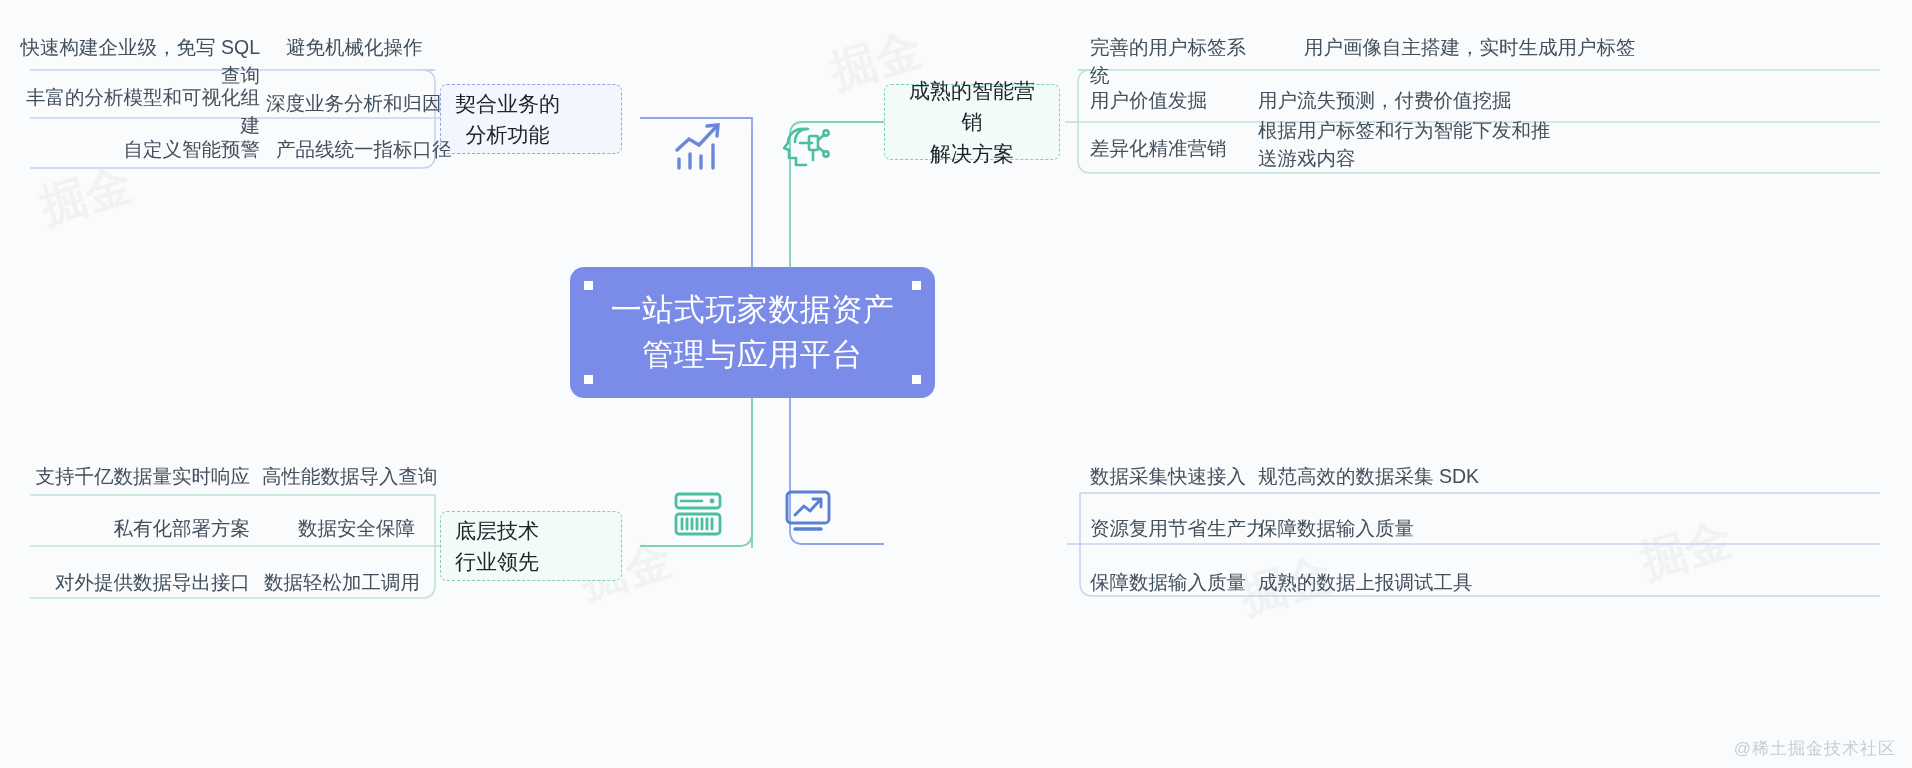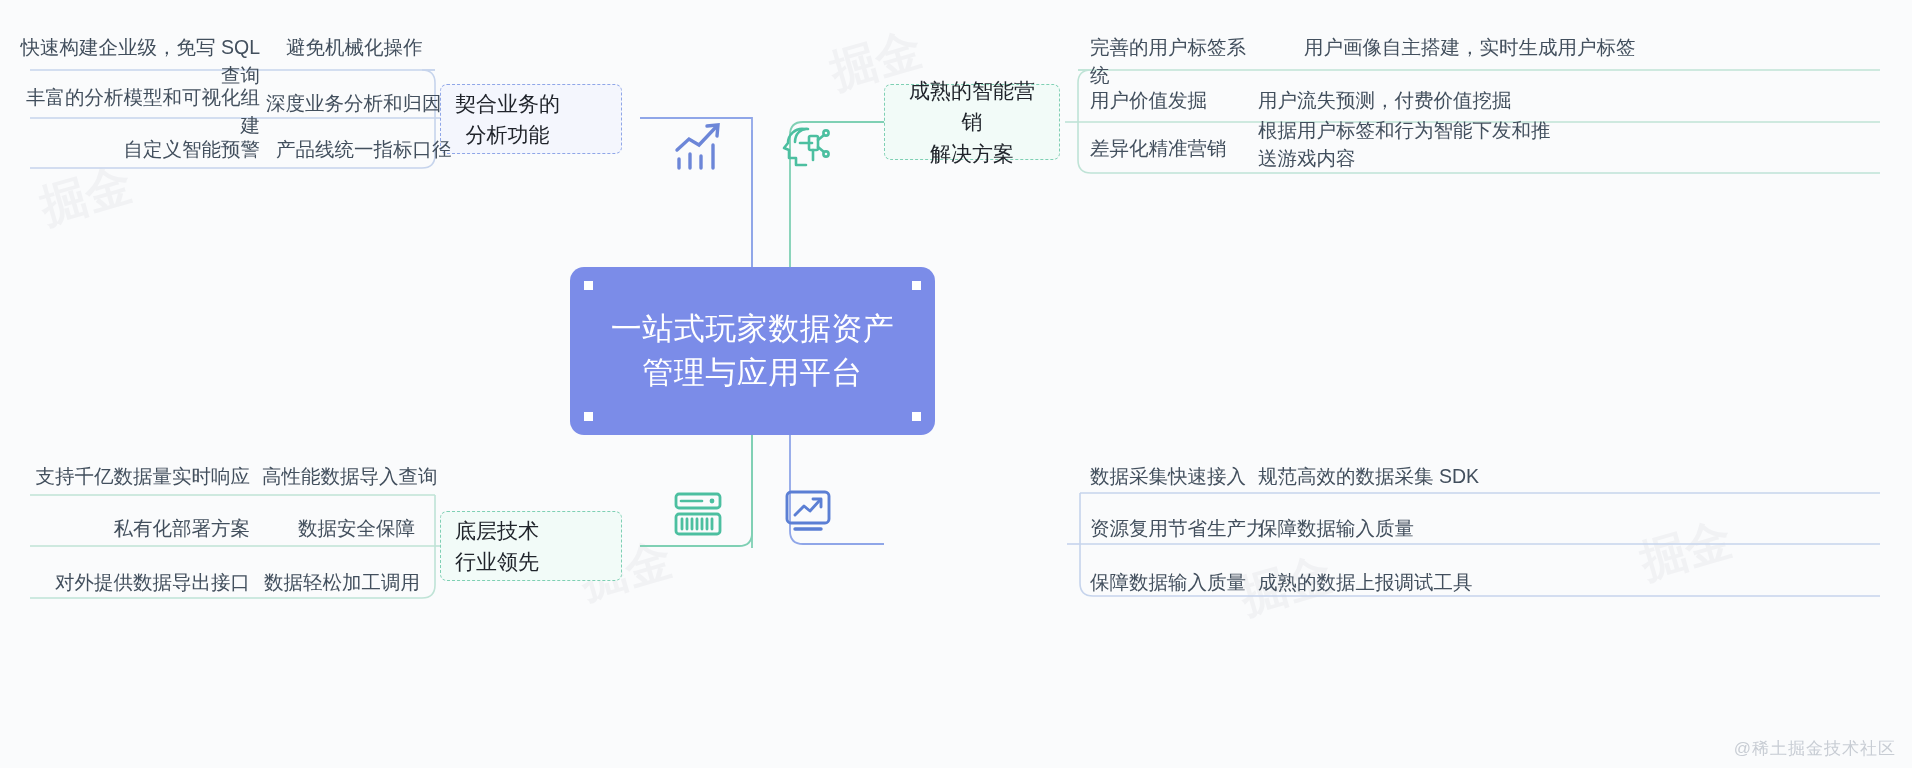--- a/index.html
+++ b/index.html
@@ -9,21 +9,21 @@
     width:1912px; height:768px;
     position:relative; overflow:hidden;
     font-family:"Liberation Sans","DejaVu Sans",sans-serif;
     background:#fafbfc;
   }
   #canvas{ position:absolute; inset:0; }
   svg.edges{ position:absolute; left:0; top:0; width:1912px; height:768px; pointer-events:none; }
 
   
   .root{
-    position:absolute; left:570px; top:267px; width:365px; height:168px;
+    position:absolute; left:570px; top:267px; width:365px; height:131px;
     background:#7b8ce8; border-radius:14px;
     display:flex; align-items:center; justify-content:center;
     color:#ffffff; font-size:31px; line-height:1.42; font-weight:400;
     text-align:center; letter-spacing:.5px; padding:0 34px;
   }
   .handle{ position:absolute; width:9px; height:9px; background:#ffffff; }
   .h-tl{ left:14px; top:14px; } .h-tr{ right:14px; top:14px; }
   .h-bl{ left:14px; bottom:14px; } .h-br{ right:14px; bottom:14px; }
 
   

